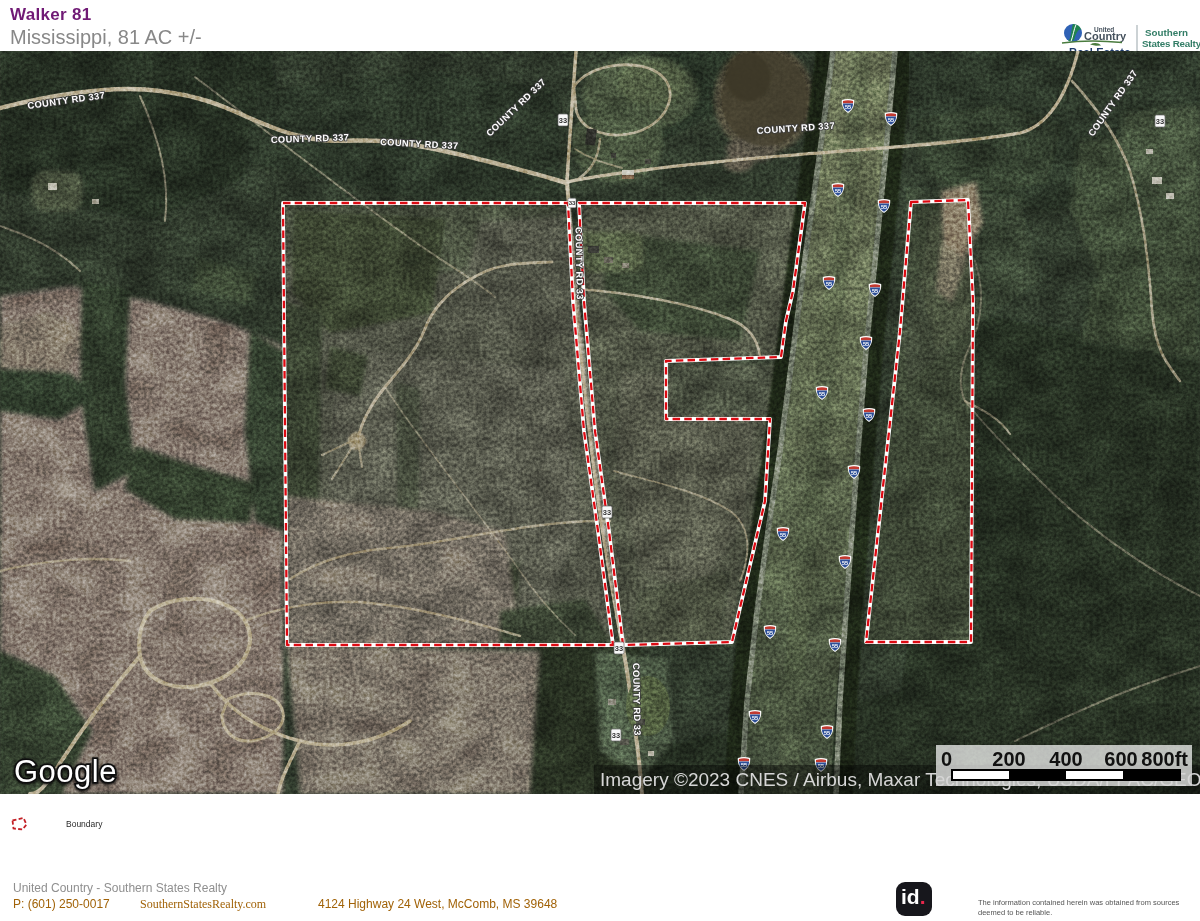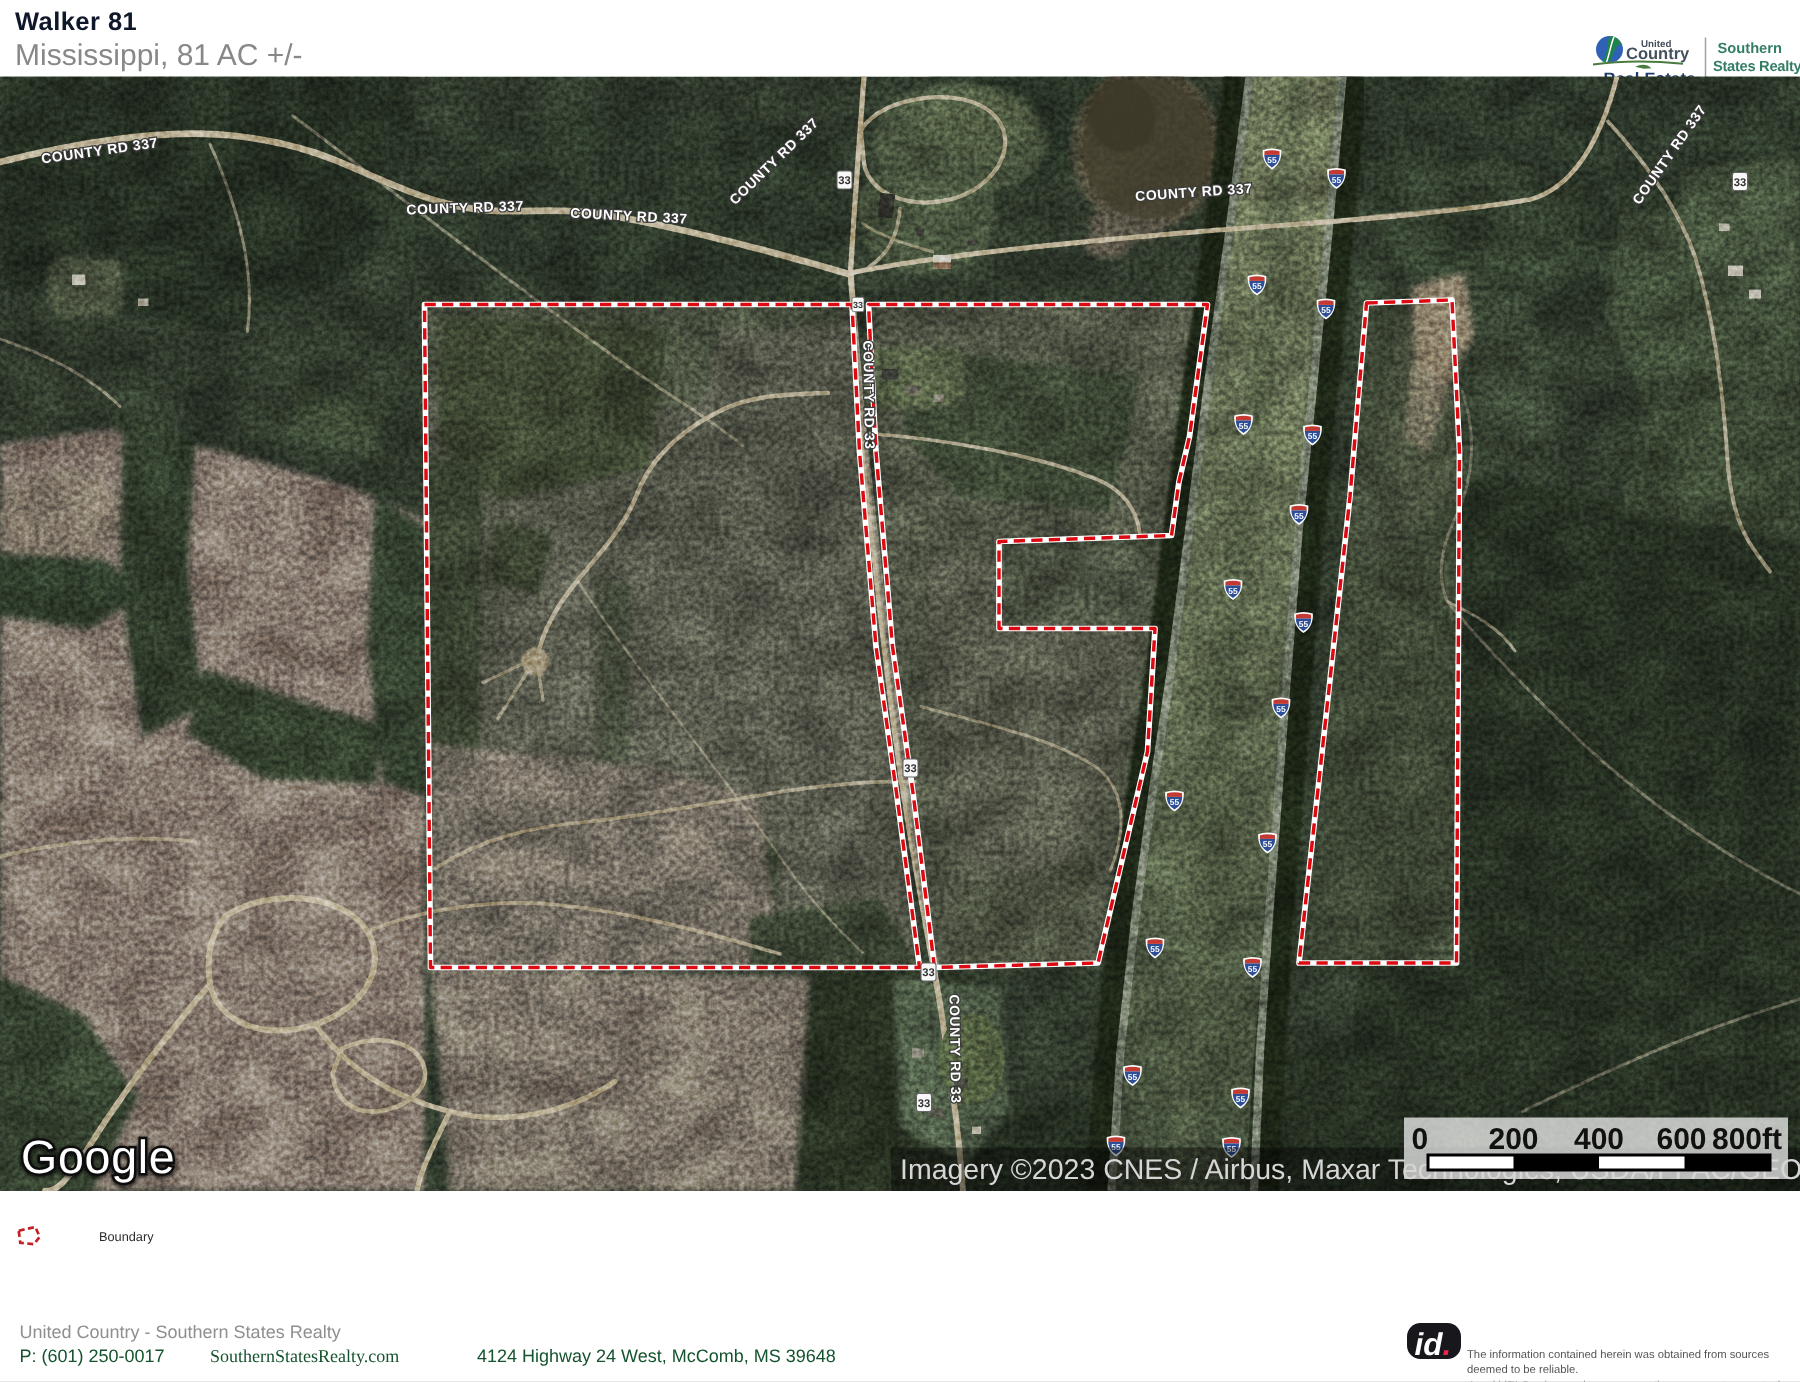--- a/index.html
+++ b/index.html
@@ -1,27 +1,27 @@
 <!DOCTYPE html>
 <html><head>
 <meta charset="utf-8">
 <style>
   html,body{margin:0;padding:0;background:#fff;}
   body{width:1200px;height:921px;font-family:"Liberation Sans",sans-serif;position:relative;overflow:hidden;}
-  .hdr-title{position:absolute;left:10px;top:5px;font-size:17px;font-weight:bold;color:#0f172a;letter-spacing:.3px;}
+  .hdr-title{position:absolute;left:10px;top:5px;font-size:17px;font-weight:bold;color:#701a75;letter-spacing:.3px;}
   .hdr-sub{position:absolute;left:10px;top:26px;font-size:20px;color:#888;}
   #map{position:absolute;left:0;top:51px;width:1200px;height:743px;}
   .legend{position:absolute;left:0;top:794px;width:1200px;height:80px;background:#fff;}
   .leg-ic{position:absolute;left:10px;top:816px;}
   .leg-tx{position:absolute;left:36px;top:819px;font-size:8.5px;color:#2a2a2a;padding-left:30px;}
   .f1{position:absolute;left:13px;top:881px;font-size:12px;font-weight:normal;color:#8f8f8f;white-space:nowrap;}
-  .f2{position:absolute;left:13px;top:897px;font-size:12px;color:#14532d;white-space:nowrap;}
+  .f2{position:absolute;left:13px;top:897px;font-size:12px;color:#a16207;white-space:nowrap;}
   .f2 span.s1{position:absolute;left:127px;top:0;white-space:nowrap;font-family:Liberation Serif, serif;}
   .f2 span.s2{position:absolute;left:305px;top:0;white-space:nowrap;}
-  .idlogo{position:absolute;left:938px;top:882px;width:36px;height:24px;background:#17171c;border-radius:9px;font-style:italic;}
+  .idlogo{position:absolute;left:896px;top:882px;width:36px;height:34px;background:#17171c;border-radius:9px;}
   .idlogo div{position:absolute;left:5px;top:3px;color:#fff;font-weight:bold;font-size:21px;}
   .idlogo b{color:#e8274b;}
   .disc{position:absolute;left:978px;top:898px;width:218px;font-size:7.5px;color:#555;line-height:10.3px;}
   .uclogo{position:absolute;left:1060px;top:20px;width:140px;height:40px;}
 </style>
 </head>
 <body>
   <div class="hdr-title">Walker 81</div>
   <div class="hdr-sub">Mississippi, 81 AC +/-</div>
   <div class="uclogo">

